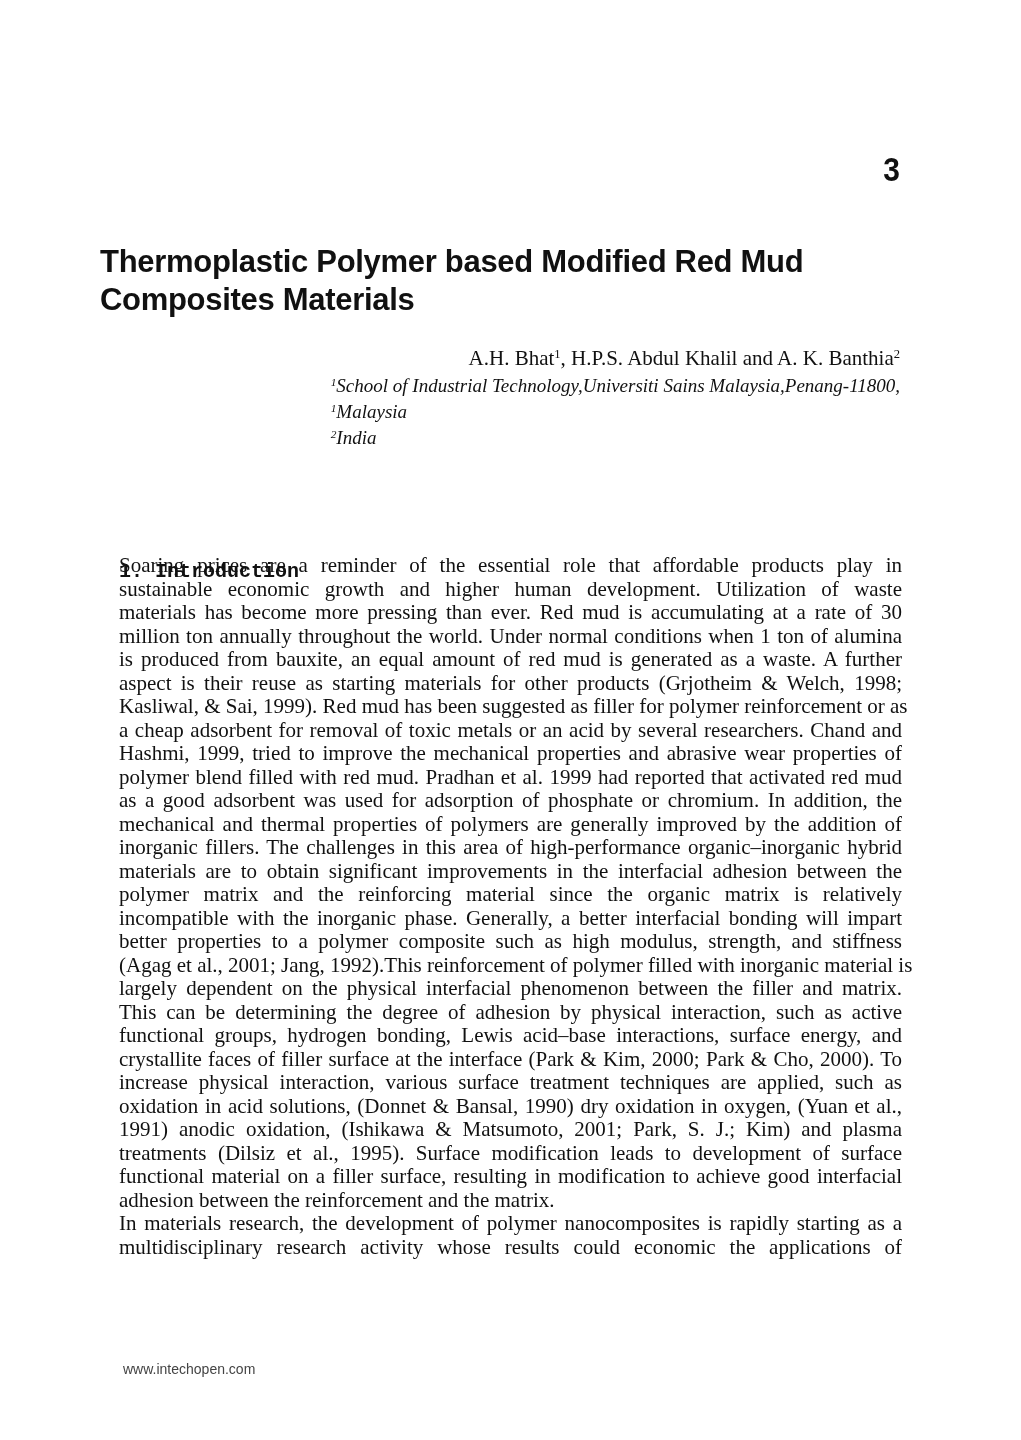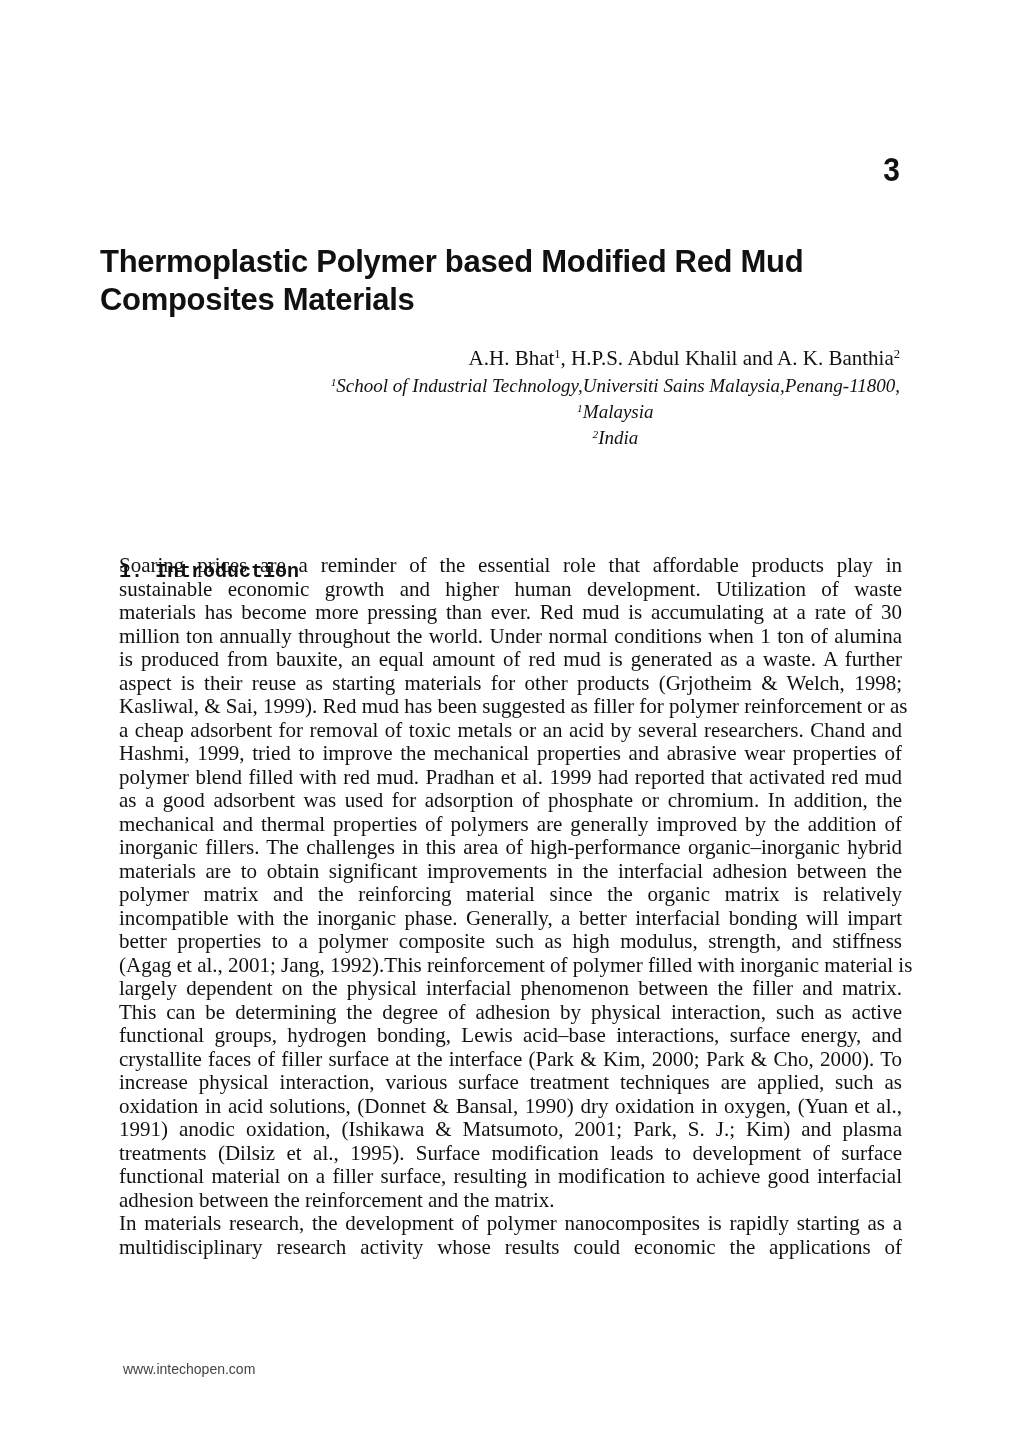--- a/index.html
+++ b/index.html
@@ -14,21 +14,21 @@
     position: absolute; right: 121px; top: 243px; width: 800px; text-align: left;
     font-family: "Liberation Sans", sans-serif; font-weight: bold; font-size: 31px;
     line-height: 38px; color: #111; letter-spacing: -0.3px;
   }
   .title .tl { display: block; }
   .authors {
     position: absolute; right: 121px; top: 345px; text-align: center;
     font-family: "Liberation Serif", serif; font-size: 21px; line-height: 26px; color: #111;
   }
   .affil {
-    position: absolute; right: 121px; top: 373px; text-align: center;
+    position: absolute; right: 121px; top: 373px; text-align: left;
     font-family: "Liberation Serif", serif; font-style: italic; font-size: 19px;
     line-height: 26px; color: #111;
   }
   .affil .al { display: block; white-space: nowrap; }
   sup { font-size: 60%; vertical-align: 0.55em; line-height: 0; }
   .section-heading {
     position: absolute; left: 119px; top: 516px;
     font-family: Liberation Mono, monospace; font-weight: bold; font-size: 20px; color: #111; margin-top: 44px;
   }
   .body-text {

